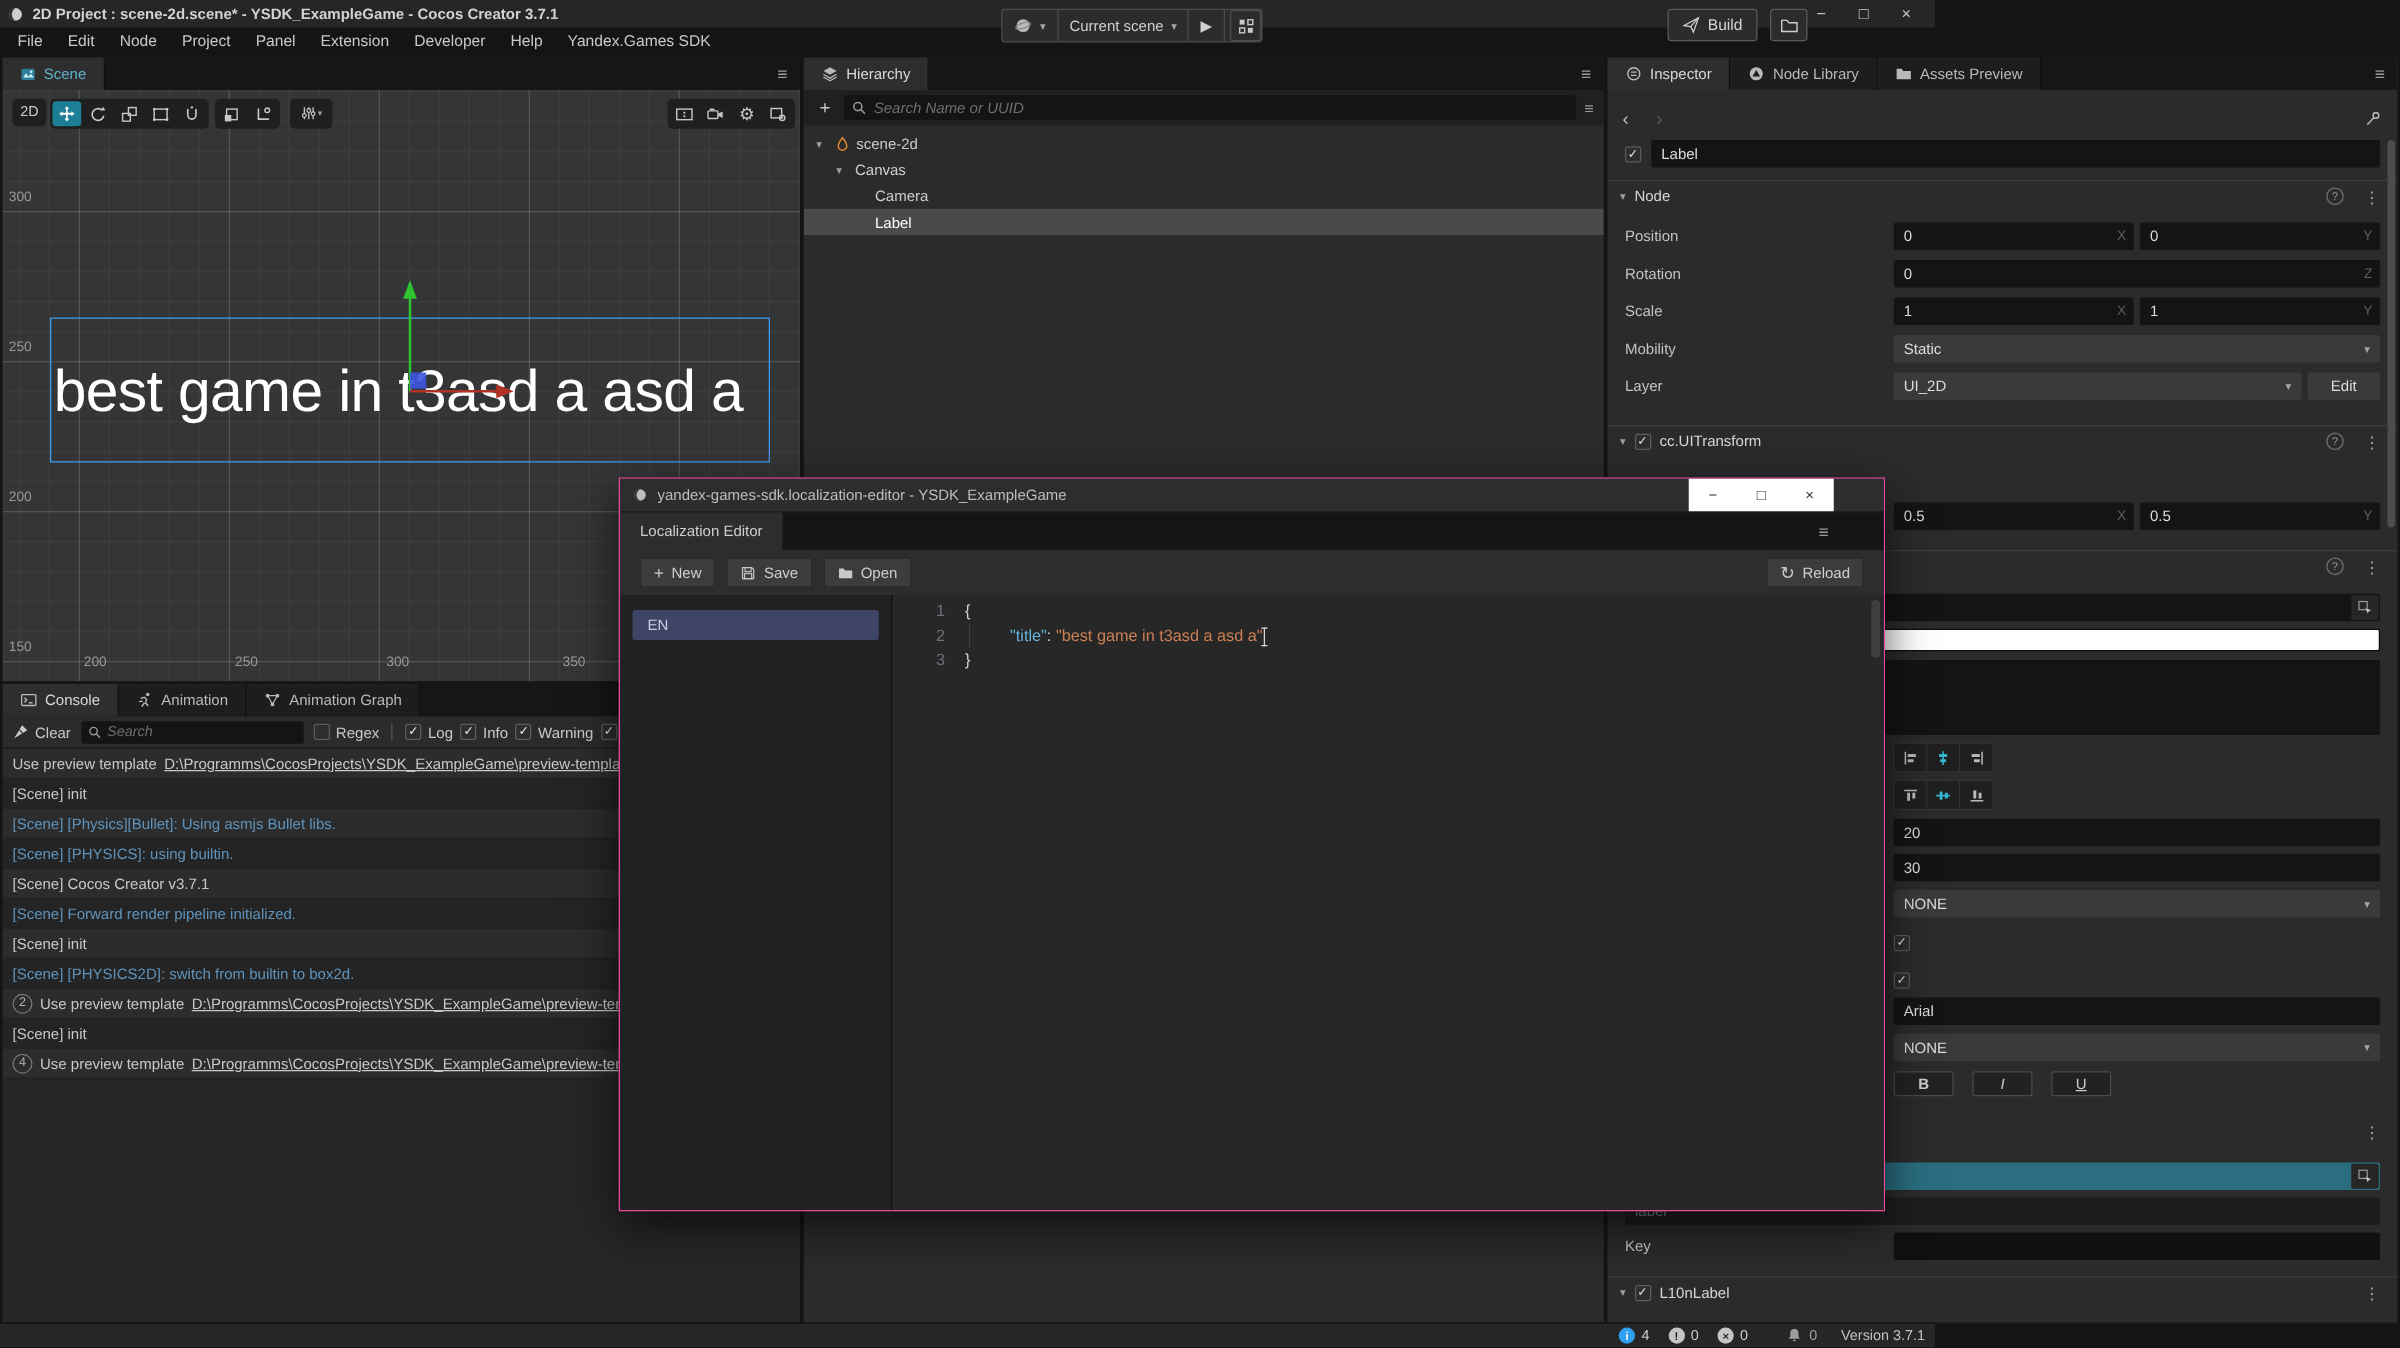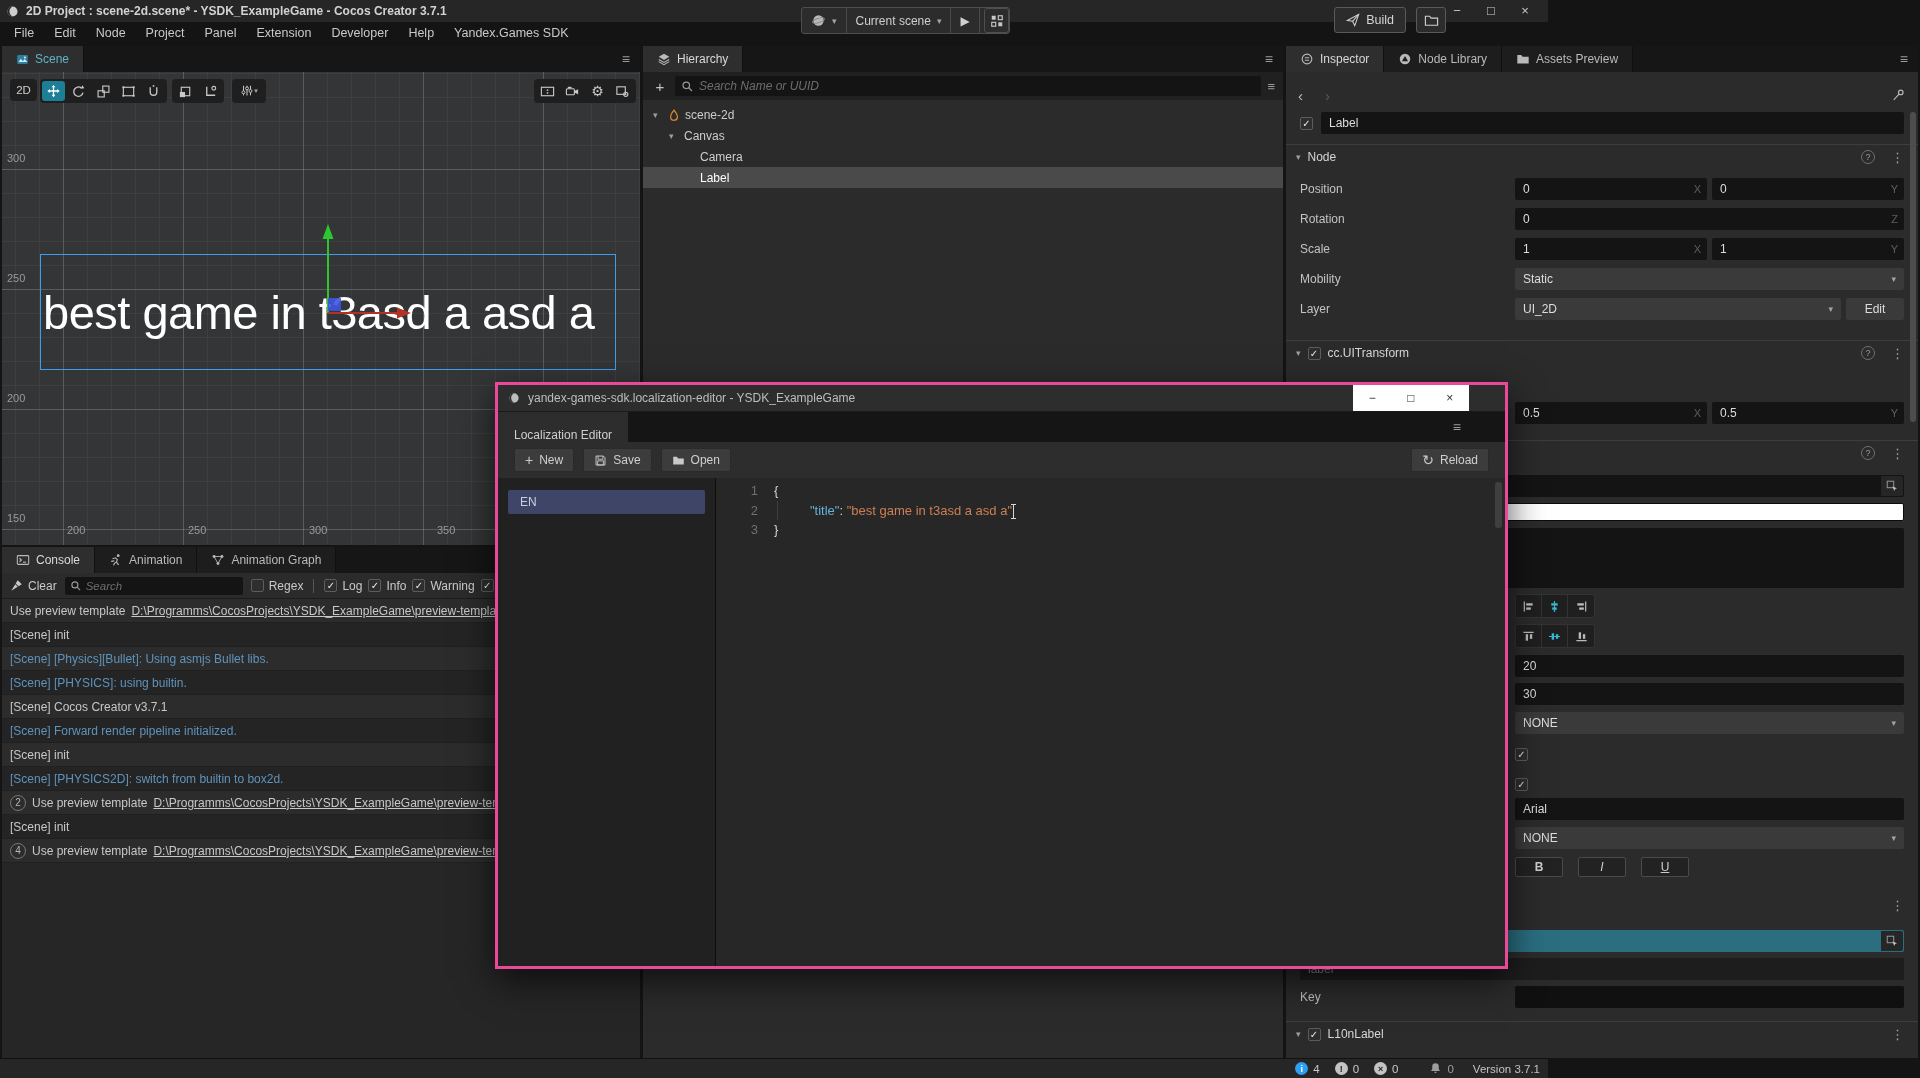--- a/index.html
+++ b/index.html
@@ -111,27 +111,27 @@
   .colorbar{position:absolute;left:14px;right:14px;height:18px;background:#ffffff;border-radius:2px;border:1px solid #0c0c0c}
   .txtarea{position:absolute;left:14px;right:14px;height:60px;background:#141414;border-radius:2px;font-size:12px;color:#cfcfcf;padding:4px 8px}
   .agrp{display:flex;border:1px solid #333;border-radius:3px;overflow:hidden}
   .abtn{width:26px;height:22px;background:#1f1f1f;display:flex;align-items:center;justify-content:center;border-right:1px solid #333}
   .abtn:last-child{border-right:none}
   .tb{width:48px;height:20px;border:1px solid #4a4a4a;background:#222;border-radius:2px;color:#ccc;font-size:12px;display:flex;align-items:center;justify-content:center;margin-right:15px}
   .tb.it{font-style:italic}.tb.un span{text-decoration:underline}
   .iscroll{position:absolute;right:2px;top:40px;width:6px;height:310px;background:#4d4d4d;border-radius:3px}
 
   
-  .fwin{position:absolute;left:495px;top:382px;width:1013px;height:587px;background:#2d2d2d;border:3px solid #ec4899;box-shadow:0 12px 34px rgba(0,0,0,.65);z-index:50}
+  .fwin{position:absolute;left:495px;top:382px;width:1013px;height:587px;background:#2d2d2d;border:1px solid #ec4899;box-shadow:0 12px 34px rgba(0,0,0,.65);z-index:50}
   .fw-title{position:relative;height:27px;background:#2d2d2d;display:flex;align-items:center;gap:8px;padding-left:10px;border-bottom:1px solid #1a1a1a}
   .fw-title .t{font-size:12px;color:#bdbdbd}
   .fw-white{position:absolute;left:855px;top:0;width:116px;height:26px;background:#ffffff;display:flex;align-items:center;justify-content:space-around}
   .fw-white span{color:#333;font-size:12px;width:30px;text-align:center}
   .fw-tabrow{height:30px;background:#151515;display:flex;align-items:stretch;position:relative}
-  .fw-tab{display:flex;align-items:flex-end;padding:0 16px;font-size:12px;color:#cfcfcf;background:#2d2d2d}
+  .fw-tab{display:flex;align-items:center;padding:0 16px;font-size:12px;color:#cfcfcf;background:#2d2d2d}
   .fw-hamb{position:absolute;right:44px;top:0;height:30px;line-height:30px;color:#9a9a9a;font-size:14px}
   .fw-tools{height:36px;background:#2d2d2d;display:flex;align-items:center;gap:9px;padding:0 16px;position:relative}
   .fbtn{height:24px;background:#3c3c3c;border:1px solid #2a2a2a;border-radius:2px;display:flex;align-items:center;gap:6px;padding:0 10px;color:#cfcfcf;font-size:12px}
   .fw-reload{position:absolute;right:16px}
   .fw-body{position:absolute;left:0;top:93px;right:0;bottom:0;display:flex}
   .fw-side{width:218px;background:#212121;border-right:1px solid #0d0d0d;padding-top:12px}
   .lang{height:24px;margin:0 10px;border-radius:2px;display:flex;align-items:center;padding-left:12px;font-size:12px;color:#c9cde0}
   .lang.sel{background:#3f4566}
   .fw-editor{flex:1;background:#272727;position:relative;padding-top:3px;font-family:"DejaVu Sans Mono","Liberation Mono",monospace}
   .cline{display:flex;height:19.5px;line-height:19.5px;font-size:13px}
@@ -249,21 +249,21 @@
       <div id="vruler">
           <span class="rlab" style="left: 5px; top: 80px;">300</span>
           <span class="rlab" style="left: 5px; top: 200px;">250</span>
           <span class="rlab" style="left: 5px; top: 320px;">200</span>
           <span class="rlab" style="left: 5px; top: 440px;">150</span>
         </div>
       <div id="hruler">
           <span class="rlab" style="left: 65px; top: 452px;">200</span>
           <span class="rlab" style="left: 186px; top: 452px;">250</span>
           <span class="rlab" style="left: 307px; top: 452px;">300</span>
-          <span class="rlab" style="left: 435px; top: 452px; text-align: right;">350</span>
+          <span class="rlab" style="left: 448px; top: 452px; text-align: right;">350</span>
         </div>
 
       <div class="sel-rect">
         <div class="sel-text">best game in t3asd a asd a</div>
       </div>
 
       <svg class="gizmo" width="638" height="472">
         <line x1="326" y1="241" x2="326" y2="166" stroke="#2ec52e" stroke-width="2"></line>
         <polygon points="326,152 320.5,167 331.5,167" fill="#2ec52e"></polygon>
         <line x1="326" y1="241" x2="396" y2="241" stroke="#b23326" stroke-width="2"></line>

